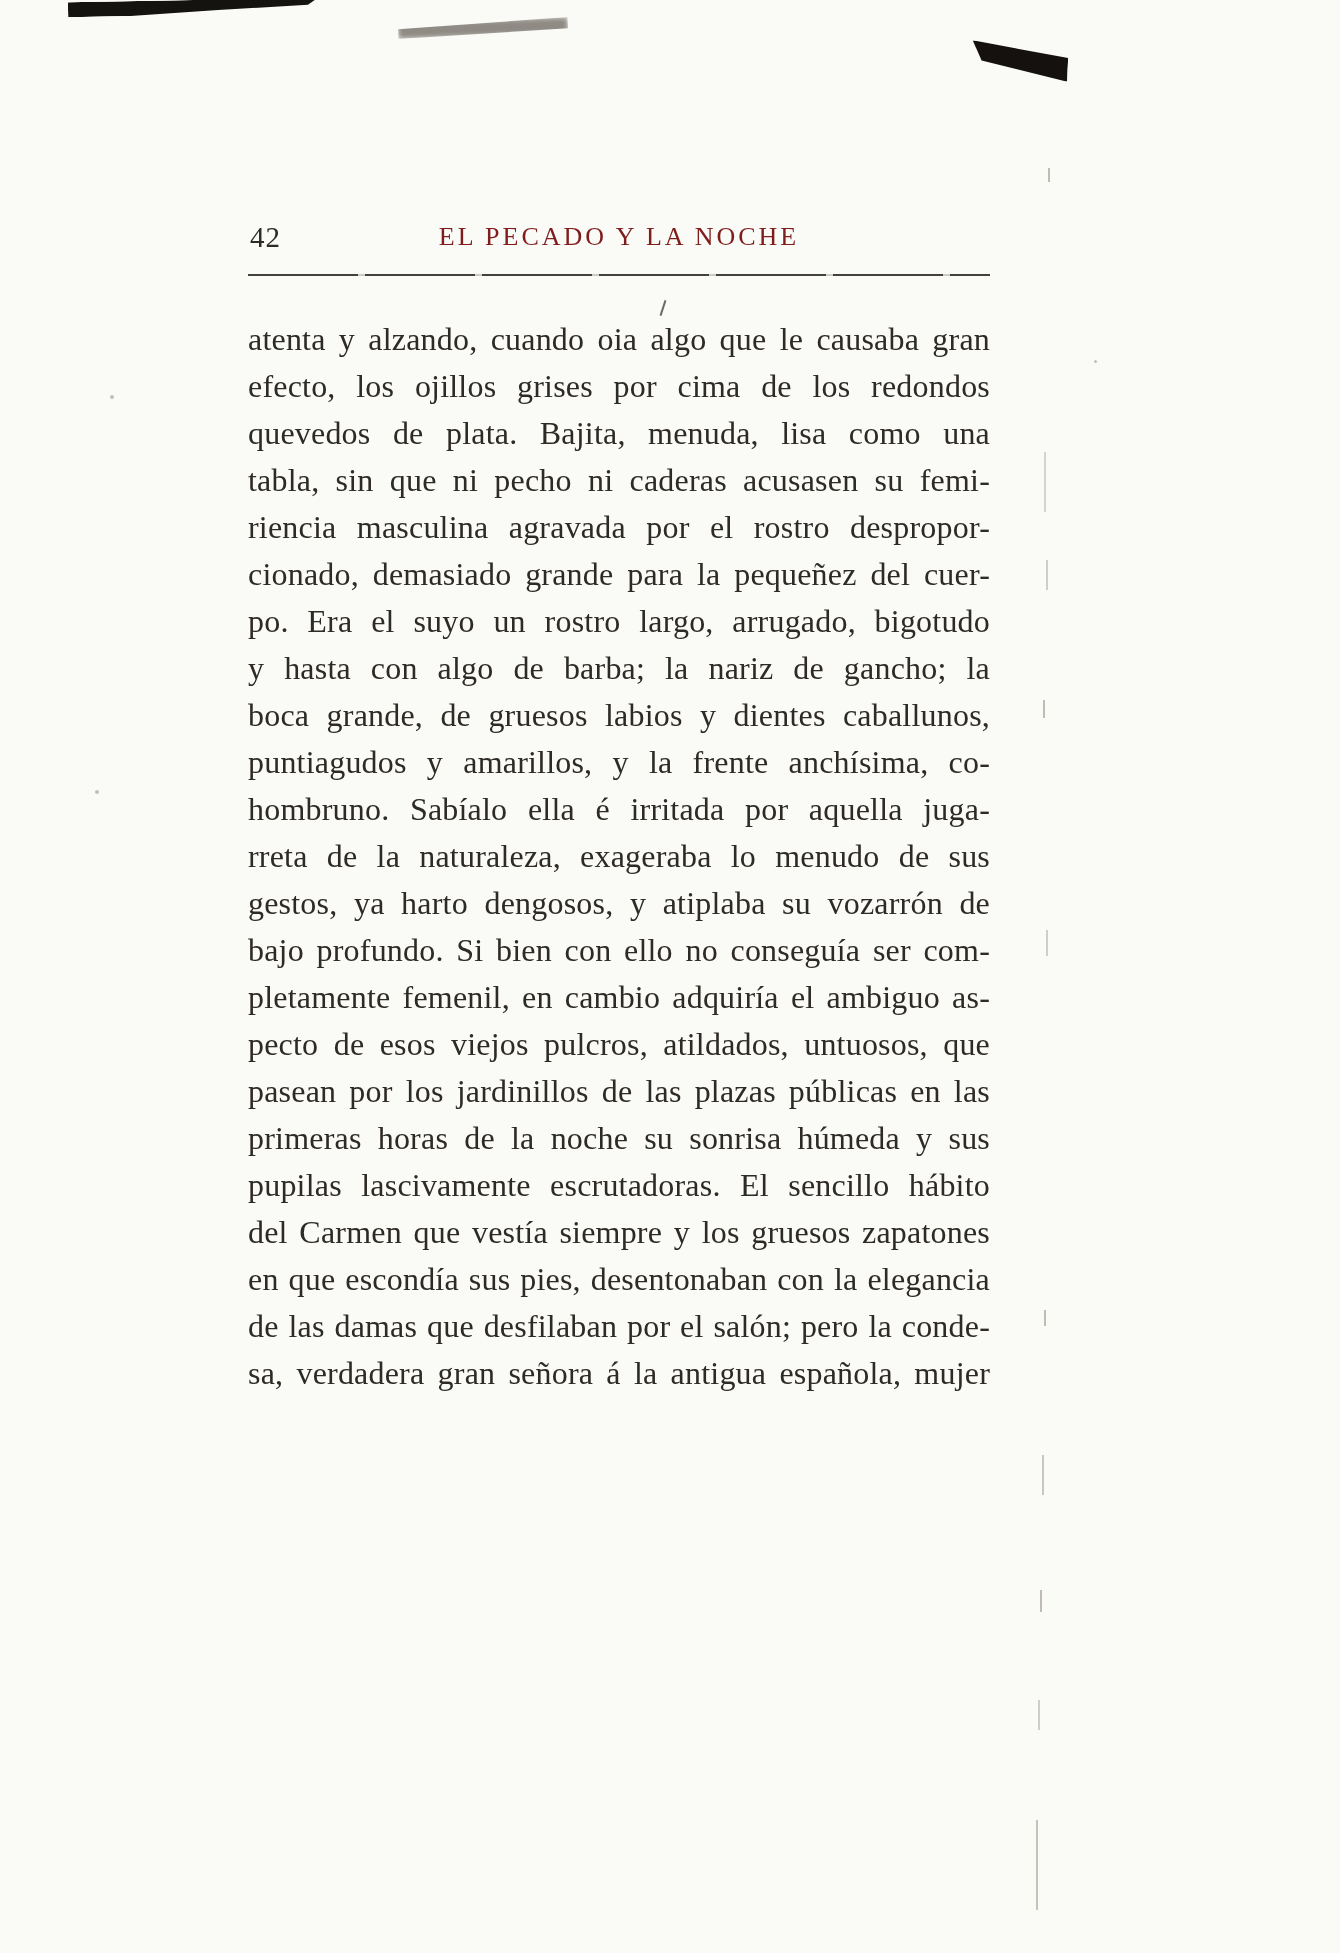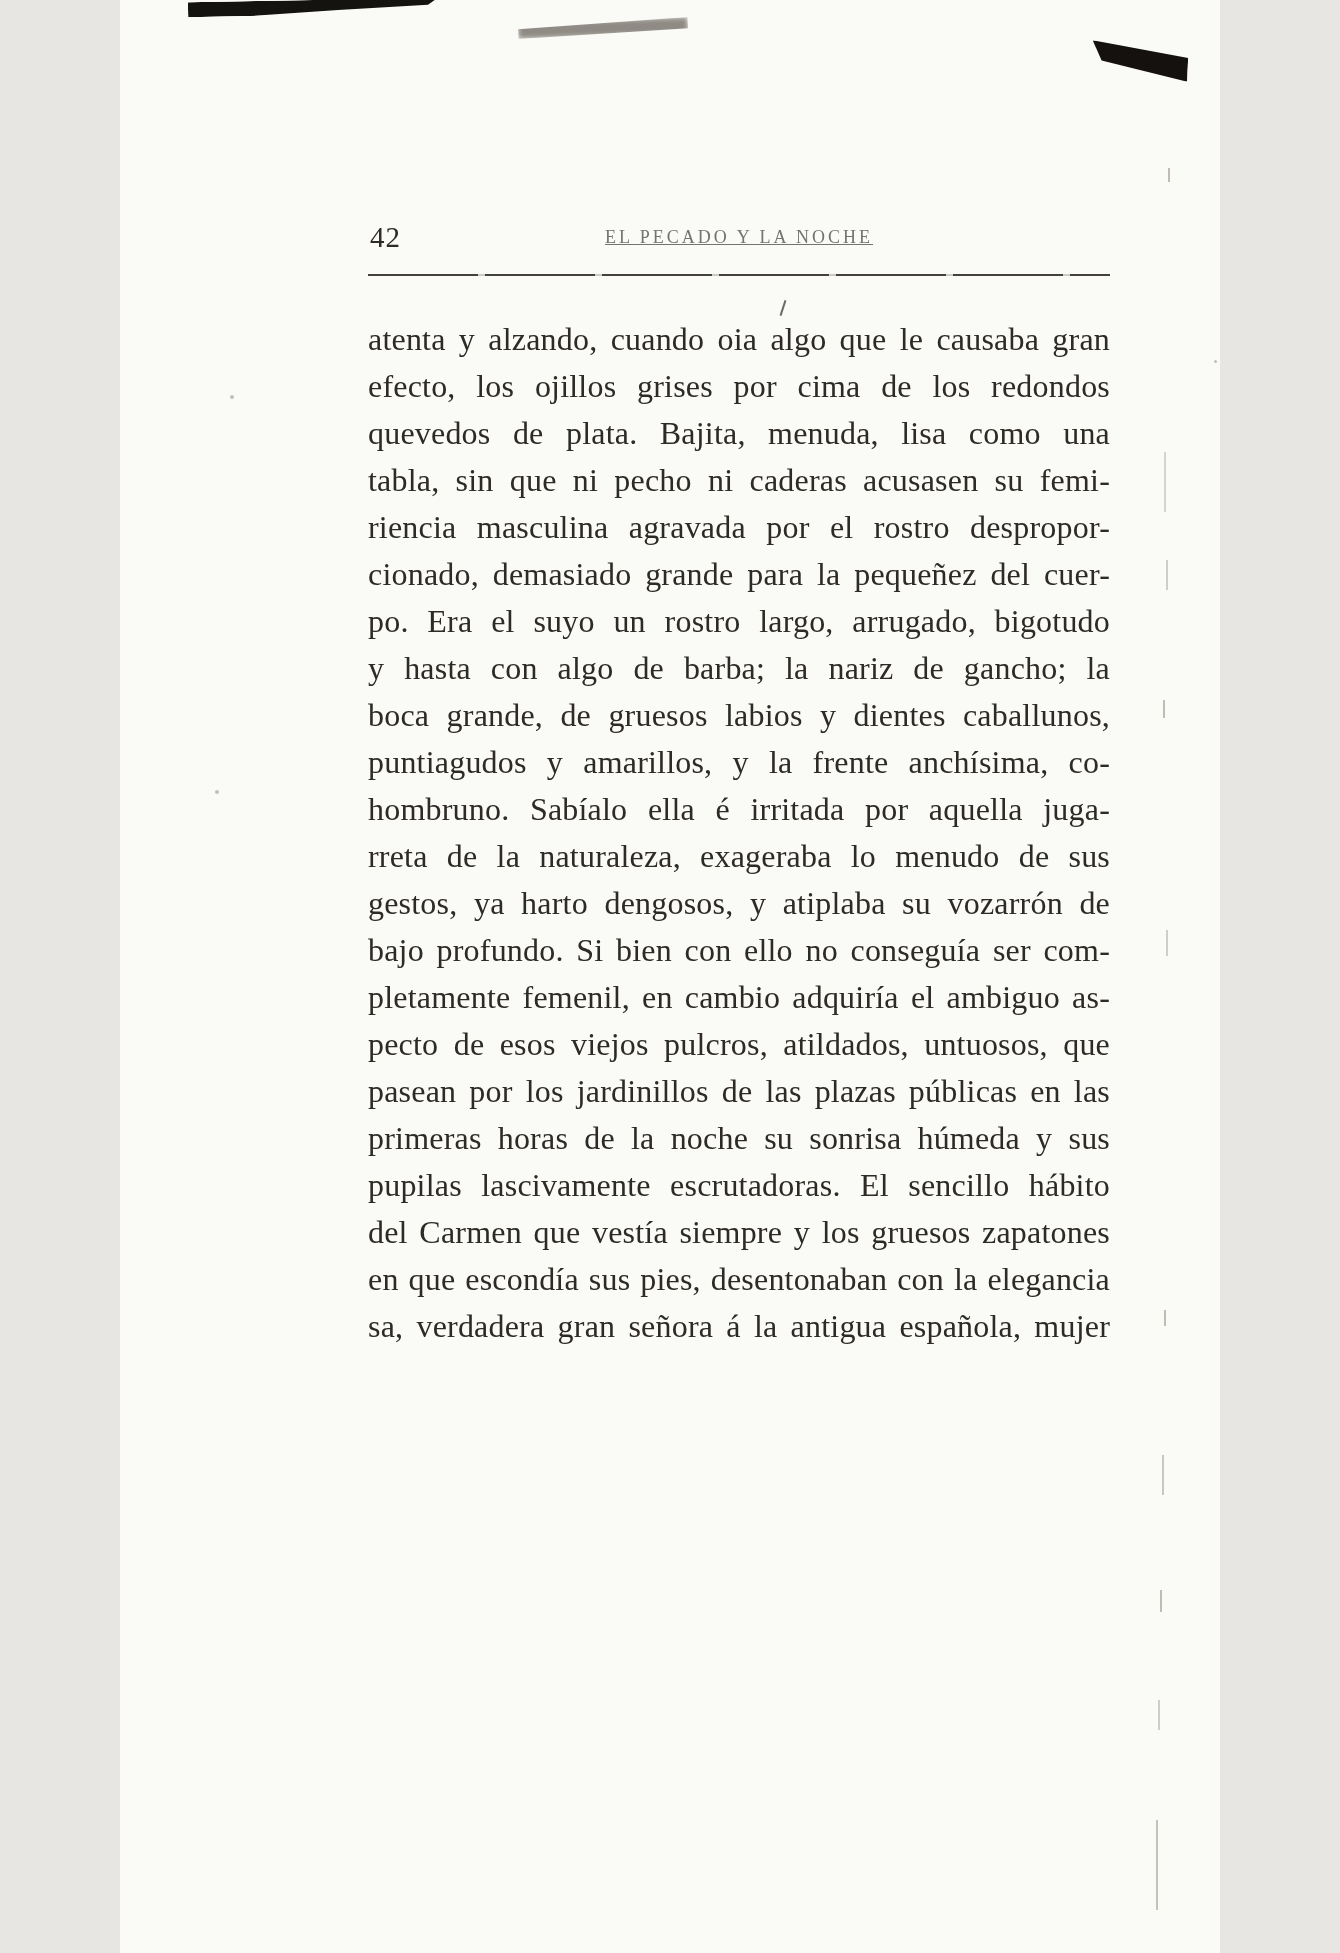--- a/index.html
+++ b/index.html
@@ -1,18 +1,18 @@
 <!DOCTYPE html>
 <html><head>
 <meta charset="utf-8">
 <style>
   html,body{margin:0;padding:0;background:#e8e6e2;}
   .page{
     position:relative;
-    width:1100px;height:1953px;
+    width:1340px;height:1953px;
     margin:0 auto;
     background:#fafaf7;
     overflow:hidden;
     font-family:"Liberation Serif","DejaVu Serif",serif;
     color:#2e2a25;
   }
 
   
   .art{position:absolute;pointer-events:none;}
   .art-topleft{
@@ -61,24 +61,23 @@
   .running-head{
     position:absolute;left:248px;top:220px;width:742px;height:36px;
   }
   .pageno{
     position:absolute;left:2px;top:0;
     font-size:29px;line-height:34px;
     letter-spacing:1px;
   }
   .running-title{
     display:block;text-align:center;
-    font-size:18px;line-height:34px;
+    font-size:26px;line-height:34px;
     letter-spacing:3px;
-    color:#737373;
-    text-decoration:underline;
+    color:#7f1d1d;
   }
   .head-rule{
     position:absolute;left:248px;top:274px;width:742px;height:2px;
     background:repeating-linear-gradient(90deg,
       #44403a 0 110px, rgba(68,64,58,.25) 110px 117px);
   }
 
   
   .textblock{
     position:absolute;left:248px;top:316px;width:742px;
@@ -137,16 +136,17 @@
     <div class="line">rreta de la naturaleza, exageraba lo menudo de sus</div>
     <div class="line">gestos, ya harto dengosos, y atiplaba su vozarrón de</div>
     <div class="line">bajo profundo. Si bien con ello no conseguía ser com-</div>
     <div class="line">pletamente femenil, en cambio adquiría el ambiguo as-</div>
     <div class="line">pecto de esos viejos pulcros, atildados, untuosos, que</div>
     <div class="line">pasean por los jardinillos de las plazas públicas en las</div>
     <div class="line">primeras horas de la noche su sonrisa húmeda y sus</div>
     <div class="line">pupilas lascivamente escrutadoras. El sencillo hábito</div>
     <div class="line">del Carmen que vestía siempre y los gruesos zapatones</div>
     <div class="line">en que escondía sus pies, desentonaban con la elegancia</div>
+    <div class="line">de las damas que desfilaban por el salón; pero la conde-</div>
     <div class="line">sa, verdadera gran señora á la antigua española, mujer</div>
   </main>
 
 </div>
 
 </body></html>

